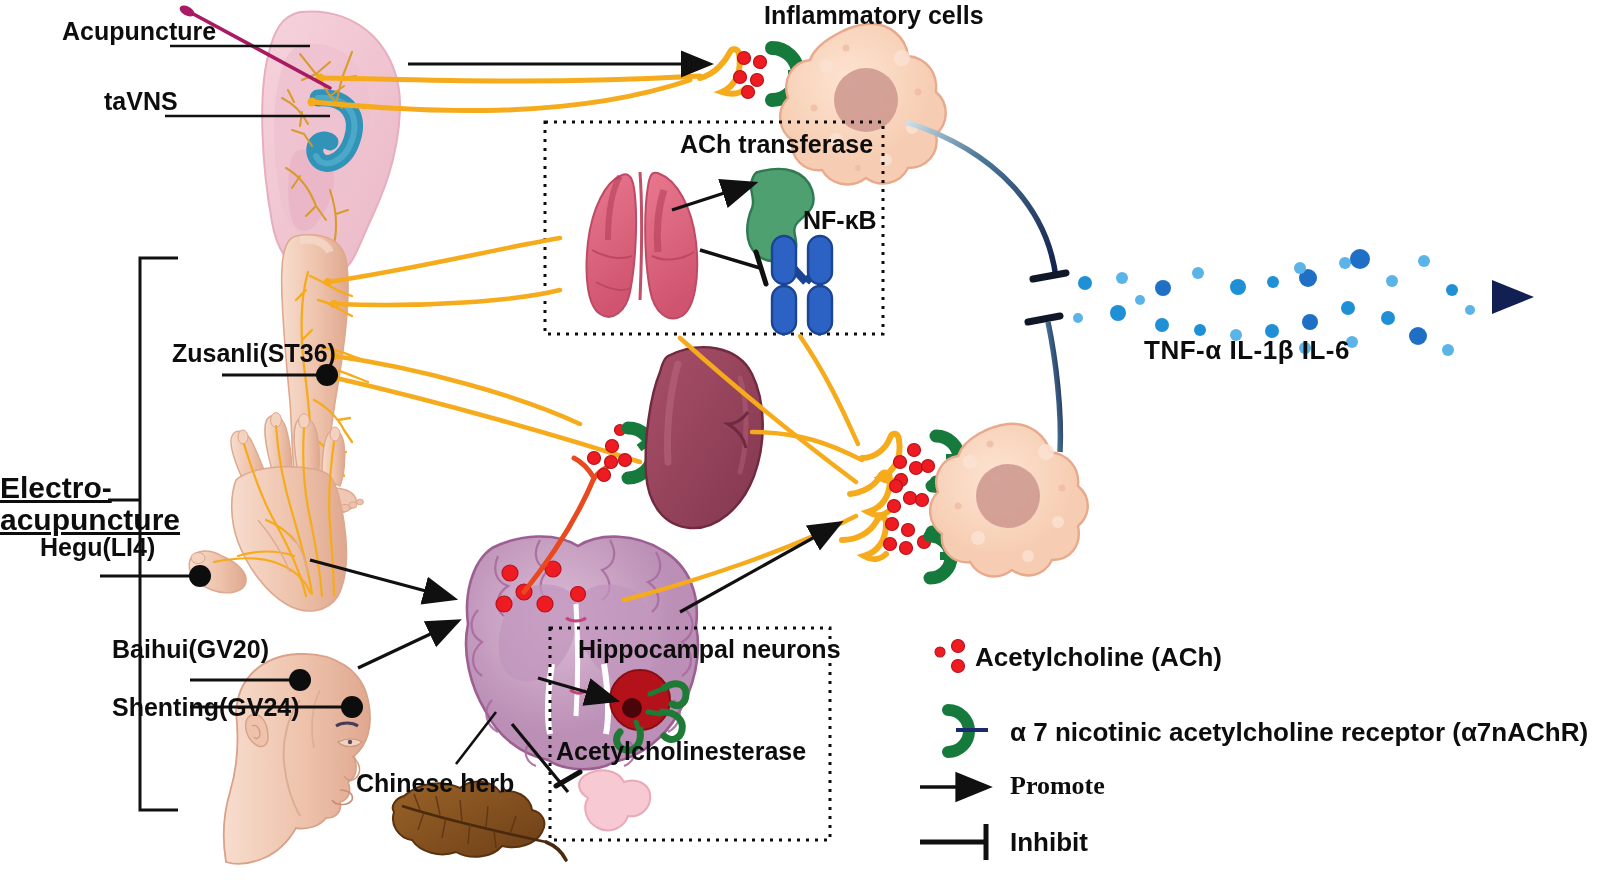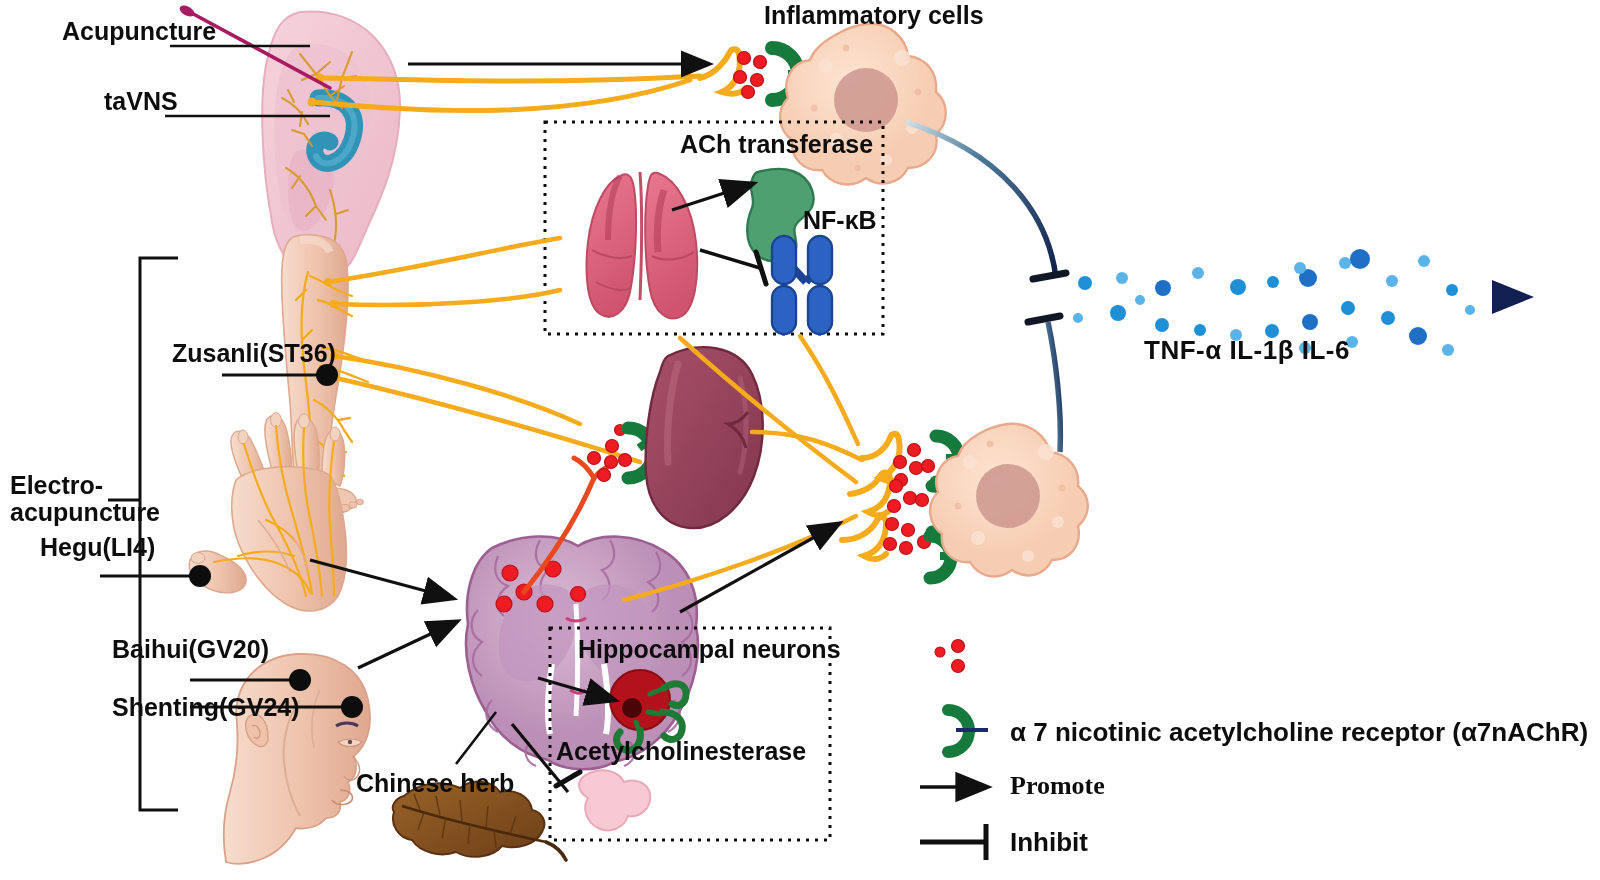--- a/index.html
+++ b/index.html
@@ -8,21 +8,21 @@
   #stage{position:absolute;left:0;top:0;width:1600px;height:648px;}
   #svgroot{position:absolute;left:0;top:0;width:1600px;height:880px;}
   .lbl{position:absolute;font-weight:bold;color:#0d0d0d;white-space:nowrap;
        font-family:"Liberation Sans",sans-serif;line-height:1.08;}
   .l-acu{left:62px;top:18px;font-size:25px;}
   .l-tavns{left:104px;top:88px;font-size:25px;}
   .l-inflam{left:764px;top:2px;font-size:25px;}
   .l-acht{left:680px;top:131px;font-size:25px;}
   .l-nfkb{left:803px;top:207px;font-size:25px;}
   .l-st36{left:172px;top:340px;font-size:25px;}
-  .l-ea{left:10px;top:472px;font-size:25px;}
+  .l-ea{left:0;top:472px;font-size:30px;text-decoration:underline;}
   .l-hegu{left:40px;top:534px;font-size:25px;text-align:center;}
   .l-gv20{left:112px;top:636px;font-size:25px;}
   .l-gv24{left:112px;top:668px;font-size:25px;margin-top:26px;}
   .l-herb{left:356px;top:770px;font-size:25px;}
   .l-hippo{left:578px;top:636px;font-size:25px;}
   .l-ache{left:556px;top:738px;font-size:25px;}
   .l-cyto{left:1144px;top:336px;font-size:26px;letter-spacing:.5px;}
   .l-leg1{left:975px;top:643px;font-size:26px;}
   .l-leg2{left:1010px;top:718px;font-size:26px;}
   .l-leg3{left:1010px;top:772px;font-size:26px;font-family:Liberation Serif, serif;}
@@ -554,17 +554,18 @@
   <span>acupuncture</span>
 </div>
 <div class="lbl l-hegu">Hegu(LI4)</div>
 <div class="lbl l-gv20">Baihui(GV20)</div>
 <div class="lbl l-gv24">Shenting(GV24)</div>
 <div class="lbl l-herb">Chinese  herb</div>
 <div class="lbl l-ache">Acetylcholinesterase</div>
 <div class="lbl l-hippo">Hippocampal neurons</div>
 <div class="lbl l-cyto">TNF-α  IL-1β   IL-6</div>
 
+<div class="lbl l-leg1">Acetylcholine (ACh)</div>
 <div class="lbl l-leg2">α 7 nicotinic acetylcholine receptor (α7nAChR)</div>
 <div class="lbl l-leg3">Promote</div>
 <div class="lbl l-leg4">Inhibit</div>
 
 </div>
 
 </body></html>

